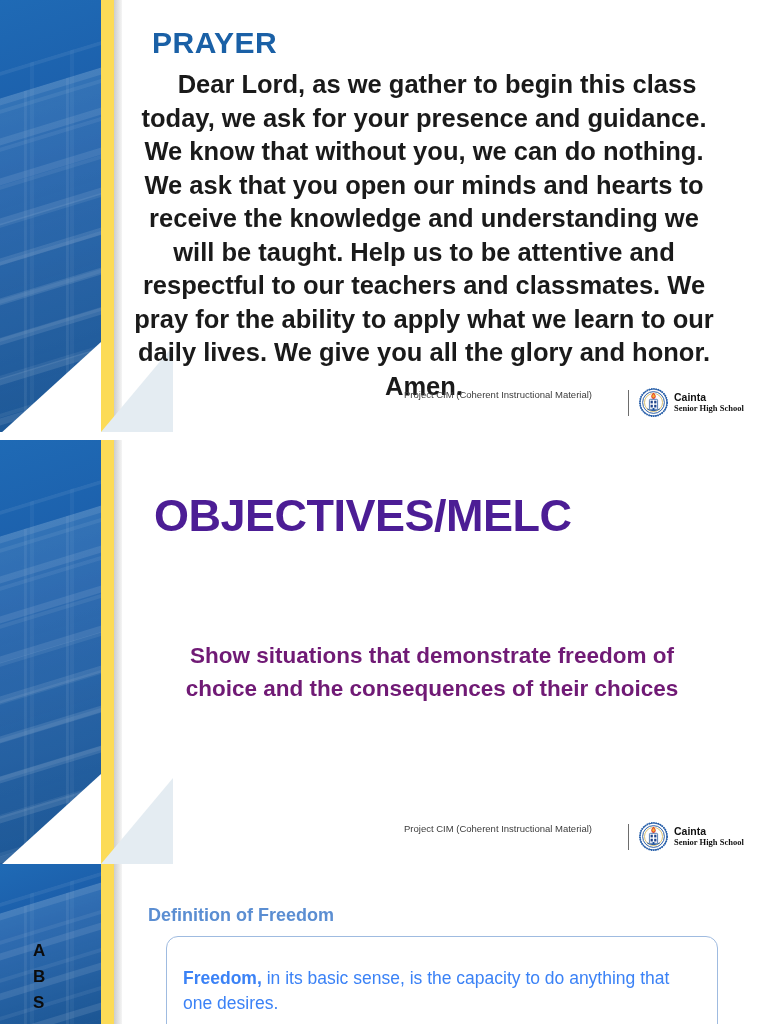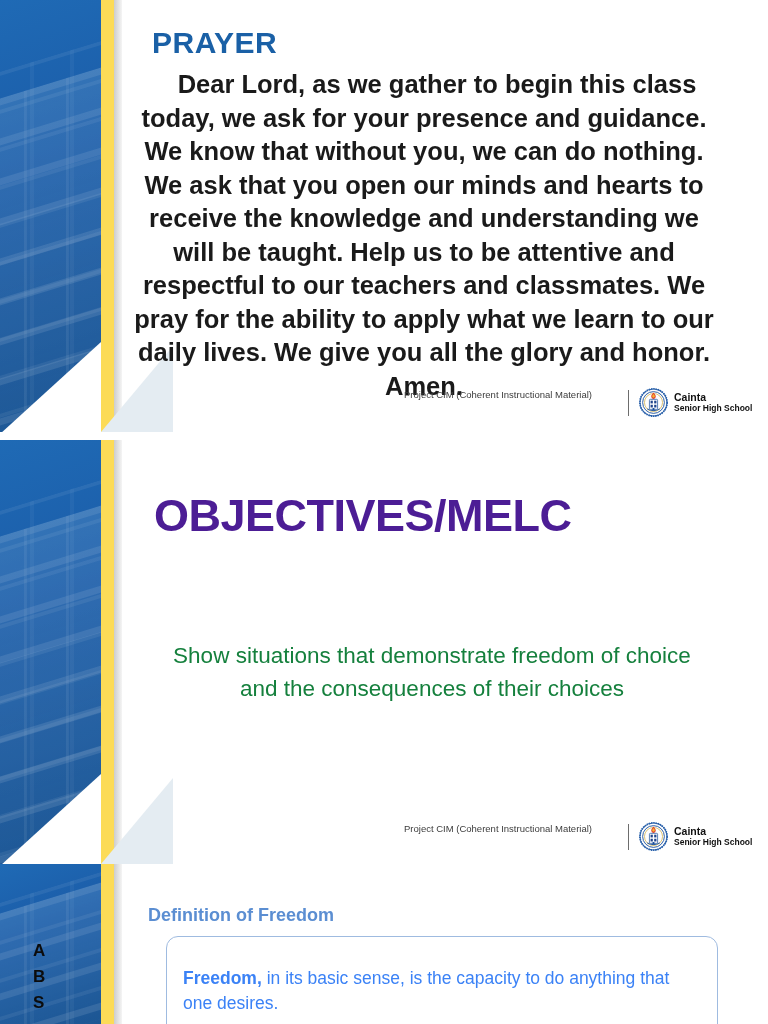--- a/index.html
+++ b/index.html
@@ -137,22 +137,22 @@
     letter-spacing: -0.5px;
     color: #4c1d95;
     font-family: "Liberation Sans", sans-serif;
   }
   .obj-body {
     position: absolute;
     left: 152px; top: 176px;
     width: 560px;
     font-size: 22.5px;
     line-height: 33px;
-    font-weight: 400;
-    color: #15803d;
+    font-weight: 700;
+    color: #701a75;
     text-align: center;
     font-family: "Liberation Sans", sans-serif;
   }
 
   
   .def-title {
     position: absolute;
     left: 148px; top: 26px;
     font-size: 18px;
     font-weight: 700;
@@ -231,21 +231,21 @@
     font-weight: 700;
     color: #111111;
     display: block;
     font-family: "Liberation Sans", sans-serif;
   }
   .brand-sub {
     font-size: 8.5px;
     font-weight: 700;
     color: #111111;
     display: block;
-    font-family: Liberation Sans, sans-serif;
+    font-family: Liberation Serif, serif;
   }
 </style>
 </head>
 <body>
 
 <div class="deck">
 
   <section class="slide" id="slide-prayer">
 
     <div class="rail">

